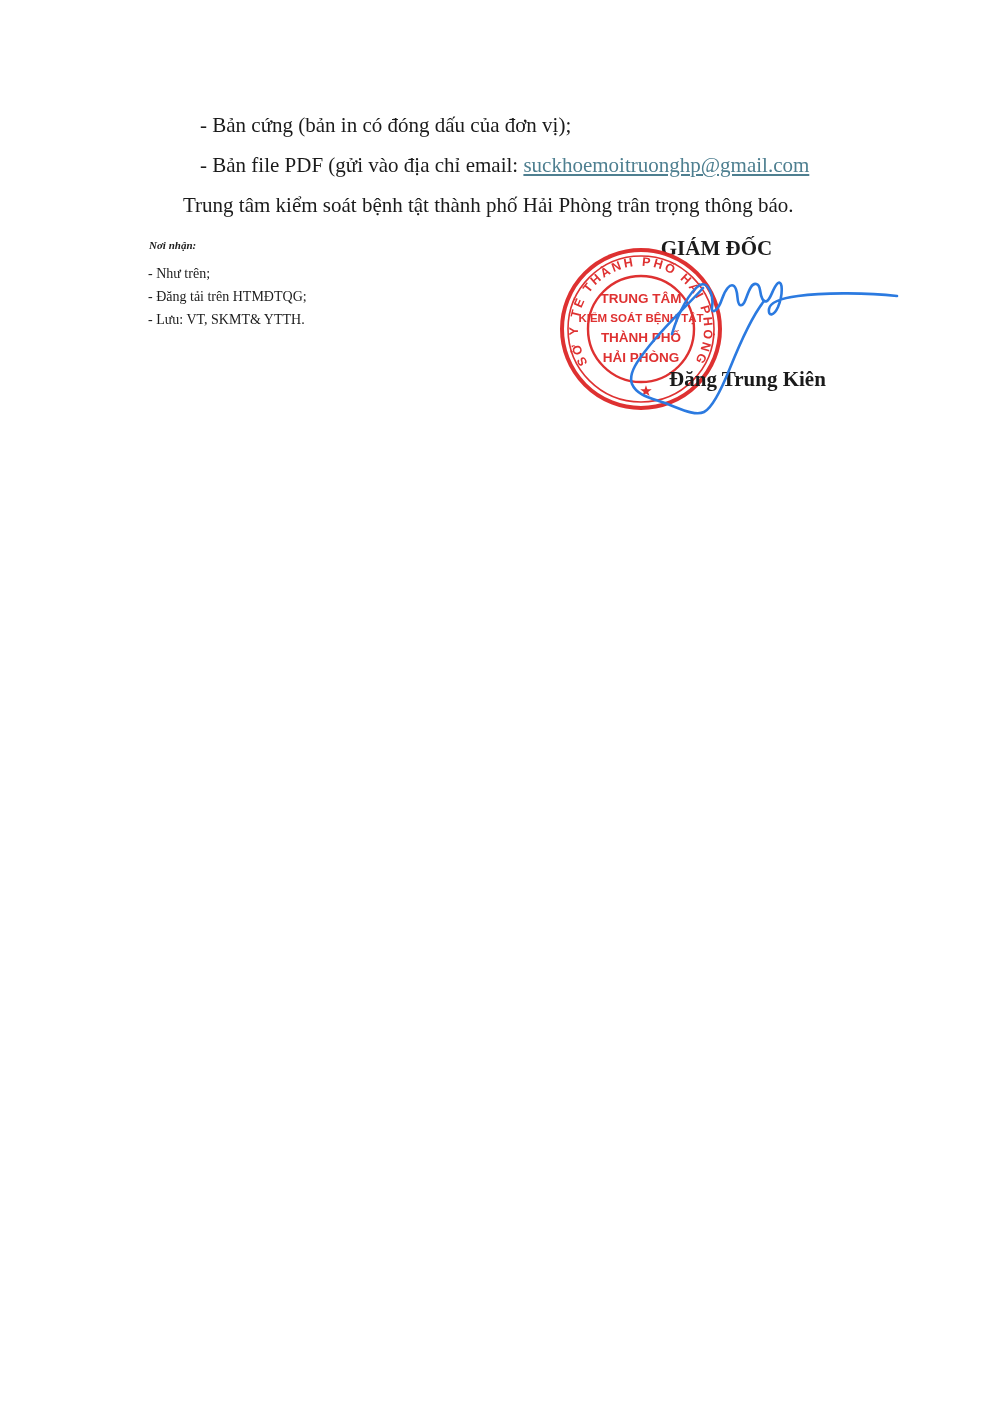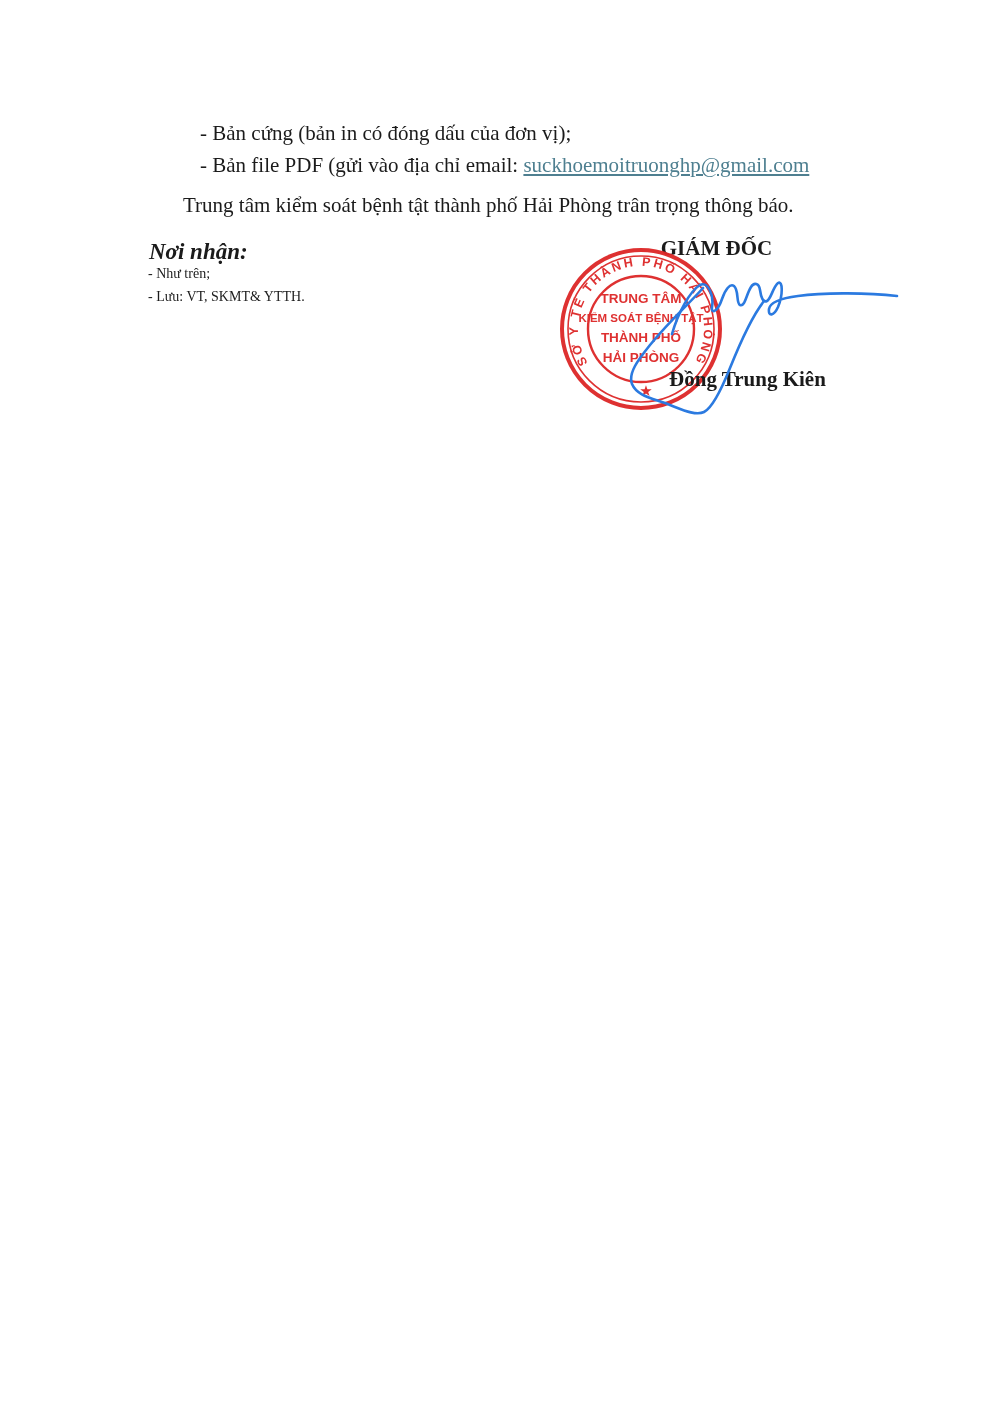--- a/index.html
+++ b/index.html
@@ -6,27 +6,27 @@
   .page{
     position:relative;
     width:993px;height:1404px;
     background:#ffffff;
     font-family:"Liberation Serif","DejaVu Serif",serif;
     color:#1b1b1b;
     overflow:hidden;
     margin:0 auto;
   }
   .para{position:absolute;font-size:21px;white-space:nowrap;}
-  .p1{left:200px;top:100px;}
+  .p1{left:200px;top:92px;}
   .p2{left:200px;top:132px;}
   .p3{left:183px;top:172px;}
   a.email-link{color:#4e7f90;text-decoration:underline;}
   .noi-nhan{
     position:absolute;left:149px;top:239px;
-    font-size:23px;font-weight:bold;font-style:italic;
+    font-size:11px;font-weight:bold;font-style:italic;
   }
   .recipient-list{
     position:absolute;left:148px;top:262px;
     font-size:14px;line-height:23px;
     list-style:none;margin:0;padding:0;
   }
   .giam-doc{
     position:absolute;left:634px;top:236px;width:165px;
     font-size:21px;font-weight:bold;text-align:center;white-space:nowrap;
   }
@@ -47,25 +47,26 @@
 
   <p class="para p1">- Bản cứng (bản in có đóng dấu của đơn vị);</p>
 
   <p class="para p3">Trung tâm kiểm soát bệnh tật thành phố Hải Phòng trân trọng thông báo.</p>
 
   <p class="para p2"><span>- Bản file PDF (gửi vào địa chỉ email: </span><a class="email-link" href="#">suckhoemoitruonghp@gmail.com</a></p>
 
   <div class="noi-nhan">Nơi nhận:</div>
   <ul class="recipient-list">
     <li>- Như trên;</li>
+    <li>- Đăng tải trên HTMĐTQG;</li>
     <li>- Lưu: VT, SKMT&amp; YTTH.</li>
   </ul>
 
   <div class="giam-doc">GIÁM ĐỐC</div>
-  <div class="signer-name">Đồng Trung Kiên</div>
+  <div class="signer-name">Đăng Trung Kiên</div>
 
   <svg class="stamp-svg" width="170" height="170" viewBox="-85 -85 170 170">
     <g stroke="#dd2626" fill="none">
       <circle cx="0" cy="0" r="79" stroke-width="4"></circle>
       <circle cx="0" cy="0" r="73" stroke-width="1.6"></circle>
       <circle cx="0" cy="0" r="53" stroke-width="2.4"></circle>
     </g>
     <defs>
       <path id="ringPath" d="M -44.5,44.5 A 63,63 0 1 1 44.5,44.5"></path>
     </defs>

